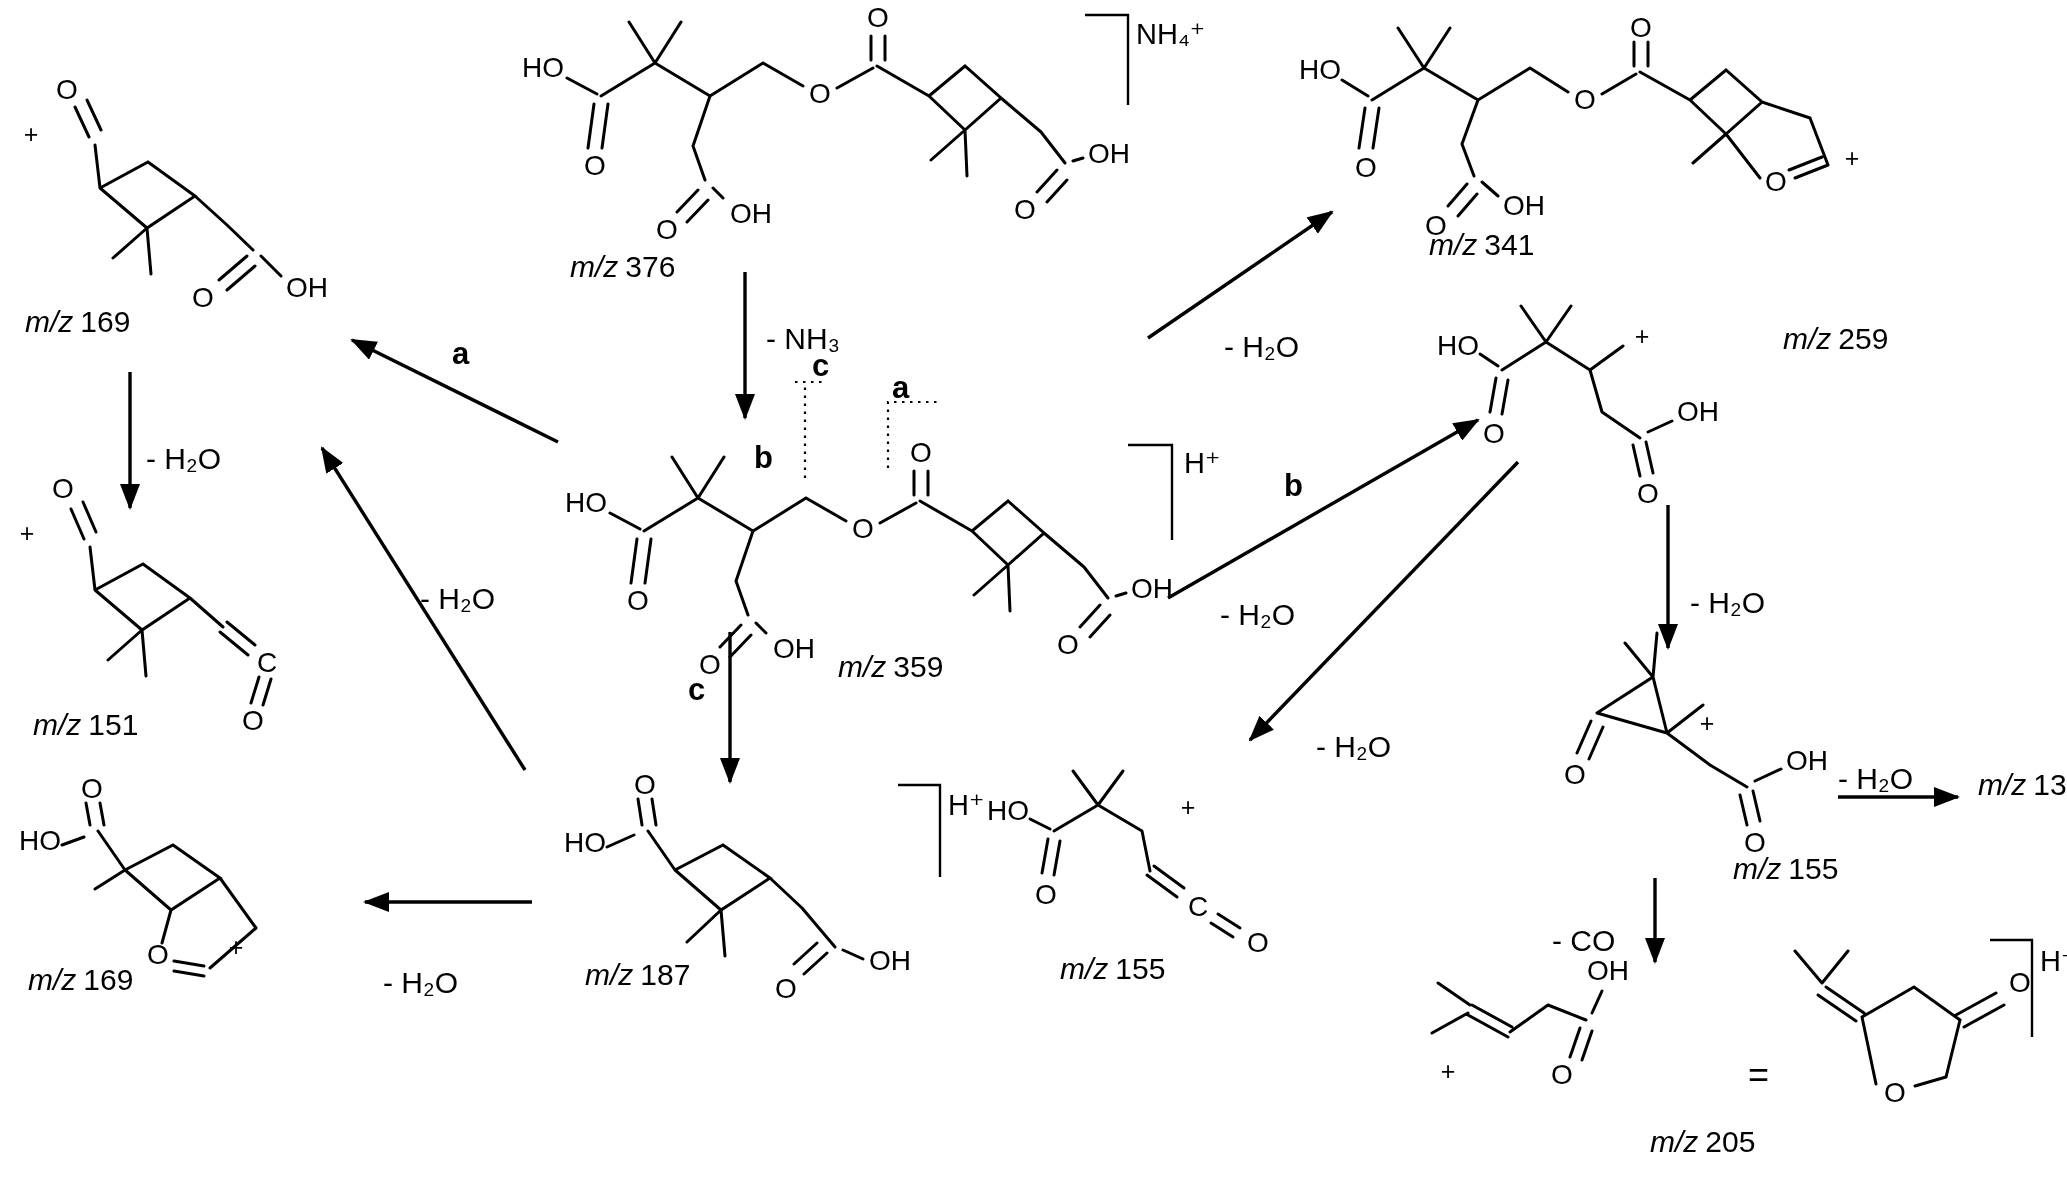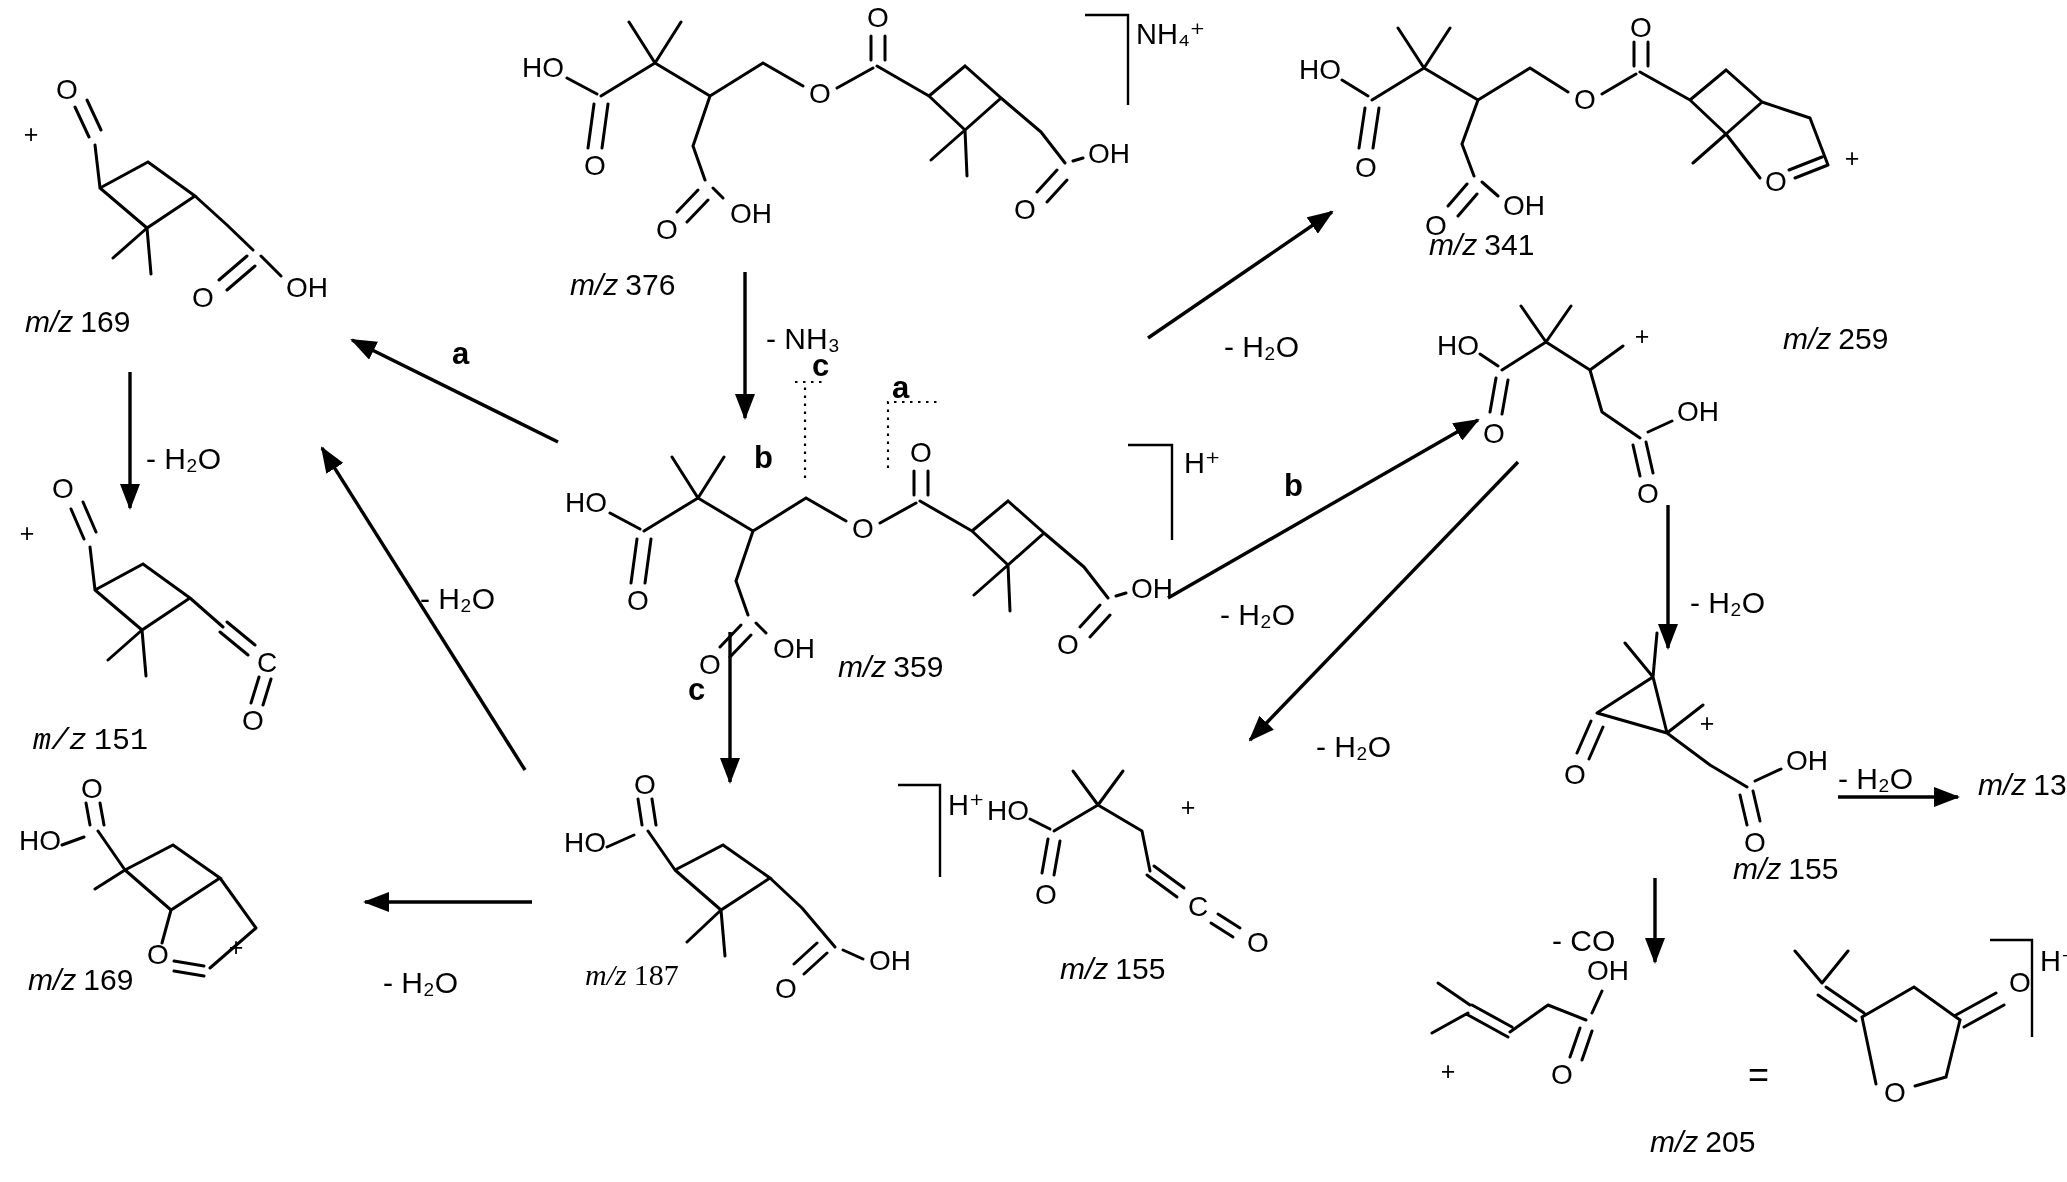--- a/index.html
+++ b/index.html
@@ -167,27 +167,27 @@
     </g>
     <g>
       <path class="bond" d="M432,58 L405,26 M432,58 L458,26 M436,62 L474,88 M428,70 L466,96 M472,92 L524,62 L570,95 L556,152 L525,161 M486,159 L472,92 M566,90 L606,68 M574,102 L614,80"></path>
       <text class="atom" x="505" y="170">O</text>
       <text class="atom" x="630" y="60">O</text>
       <path class="bracket" d="M600,15 L642,15 L642,112"></path>
       <text class="adduct start" x="650" y="38">H⁺</text>
     </g>
   </svg>
 
-  <div class="lbl" style="left:570px; top:268px;"><span class="it">m/z</span><span>376</span></div>
+  <div class="lbl" style="left:570px; top:250px;"><span class="it">m/z</span><span>376</span></div>
   <div class="lbl" style="left:838px; top:650px;"><span class="it">m/z</span><span>359</span></div>
   <div class="lbl" style="left:1385px; top:228px;margin-left:44px;"><span class="it">m/z</span><span>341</span></div>
   <div class="lbl" style="left:25px; top:305px;"><span class="it">m/z</span><span>169</span></div>
-  <div class="lbl" style="left:33px; top:724px;font-family:Liberation Mono, monospace;"><span class="it">m/z</span><span>151</span></div>
+  <div class="lbl" style="left:33px; top:708px;"><span class="it">m/z</span><span>151</span></div>
   <div class="lbl" style="left:28px; top:963px;"><span class="it">m/z</span><span>169</span></div>
-  <div class="lbl" style="left:585px; top:958px;font-family:Liberation Serif, serif;"><span class="it">m/z</span><span>187</span></div>
+  <div class="lbl" style="left:585px; top:958px;"><span class="it">m/z</span><span>187</span></div>
   <div class="lbl" style="left:1060px; top:952px;"><span class="it">m/z</span><span>155</span></div>
   <div class="lbl" style="left:1783px; top:322px;"><span class="it">m/z</span><span>259</span></div>
   <div class="lbl" style="left:1733px; top:852px;"><span class="it">m/z</span><span>155</span></div>
   <div class="lbl" style="left:1978px; top:768px;"><span class="it">m/z</span><span>137</span></div>
   <div class="lbl" style="left:1650px; top:1125px;"><span class="it">m/z</span><span>205</span></div>
 
   <div class="loss" style="left:766px; top:286px;">- NH₃</div>
   <div class="loss" style="left:1224px; top:294px;">- H₂O</div>
   <div class="loss" style="left:146px; top:406px;">- H₂O</div>
   <div class="loss" style="left:420px; top:546px;">- H₂O</div>

